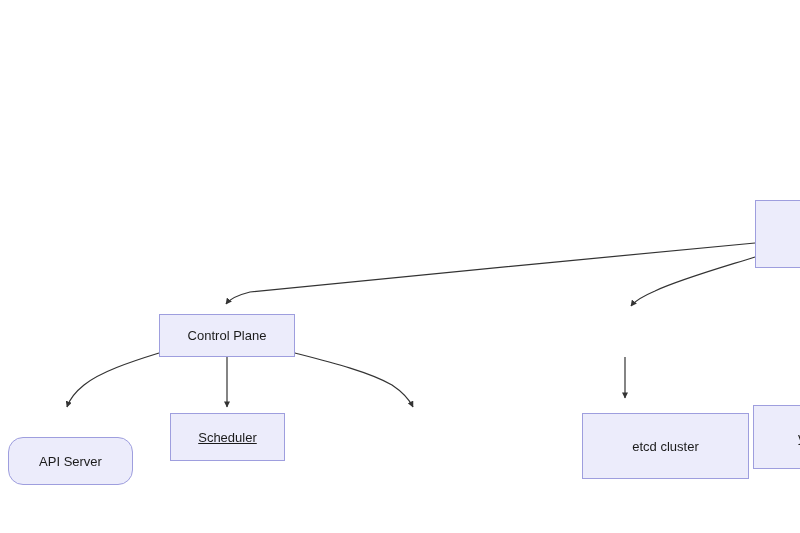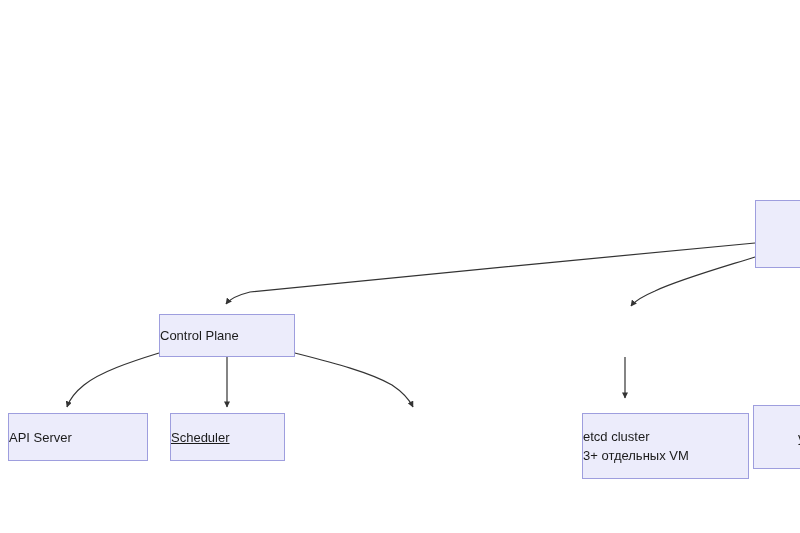--- a/index.html
+++ b/index.html
@@ -24,21 +24,21 @@
     overflow: visible;
     pointer-events: none;
   }
   .node {
     position: absolute;
     box-sizing: border-box;
     background: #ececfb;
     border: 1px solid #9e9ede;
     display: flex;
     flex-direction: column;
-    align-items: flex-start;
+    align-items: center;
     justify-content: center;
     color: #1b1b1b;
     font-size: 13px;
     line-height: 19px;
     text-align: center;
     white-space: nowrap;
   }
   .node .line {
     display: block;
   }
@@ -76,31 +76,30 @@
   <div class="node clipped" style="left:755px; top:200px; width:120px; height:68px;">
     
     
   </div>
 
   <div class="node" style="left:159px; top:314px; width:136px; height:43px;">
     <span class="line">Control Plane</span>
   </div>
 
 
-  <div class="node" style="left:8px; top:413px; width:140px; height:48px;">
+  <div class="node" style="left:8px; top:437px; width:125px; height:48px;border-radius:15px;">
     <span class="line">API Server</span>
   </div>
 
   <div class="node" style="left:170px; top:413px; width:115px; height:48px;text-decoration:underline;">
     <span class="line">Scheduler</span>
   </div>
 
 
   <div class="node" style="left:542px; top:413px; width:167px; height:66px;margin-left:40px;">
     <span class="line">etcd cluster</span>
-    <span class="line">3+ отдельных VM</span>
   </div>
 
   <div class="node clipped" style="left:753px; top:405px; width:120px; height:64px; justify-content:center;">
     <span class="line">уста</span>
   </div>
 
 </div>
 
 </body></html>

